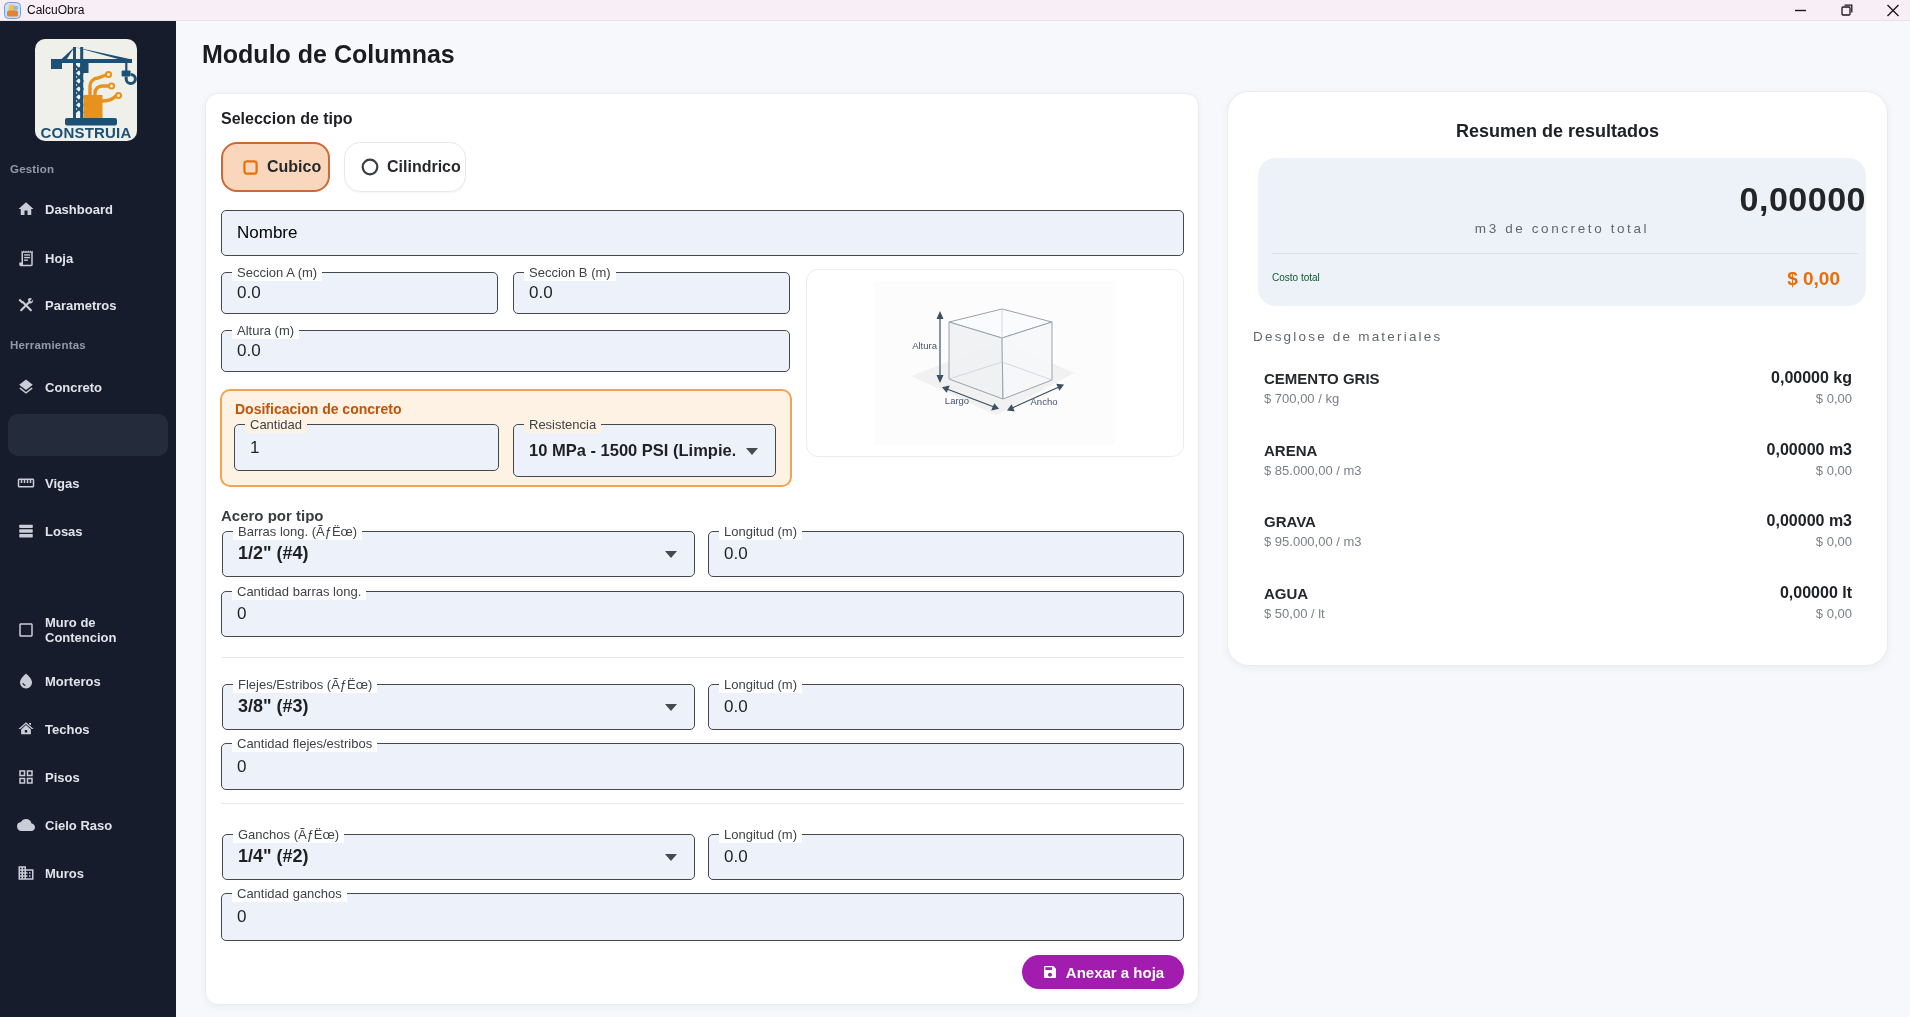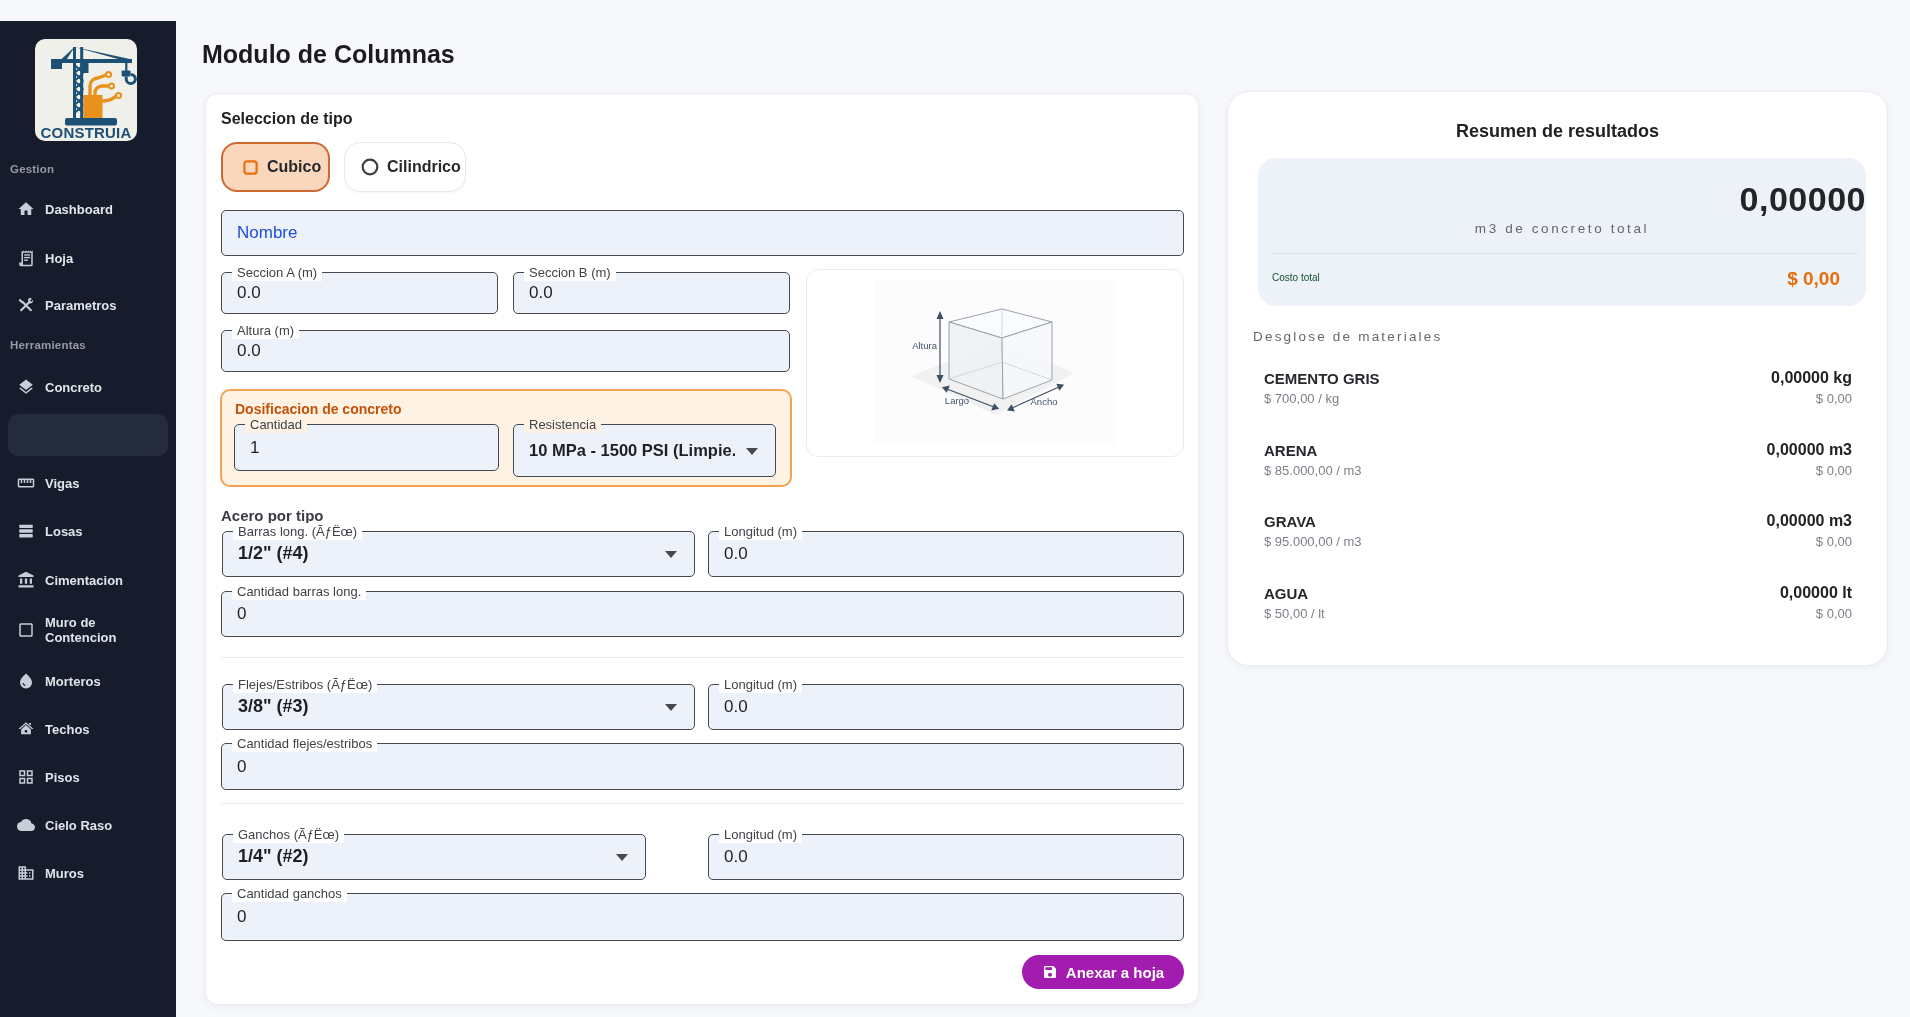--- a/index.html
+++ b/index.html
@@ -29,20 +29,39 @@
 .sep{position:absolute;height:1px;background:#e9eaee}
 .rname{position:absolute;font-size:15px;font-weight:bold;color:#26282c}
 .rsub{position:absolute;font-size:13px;color:#7b7f86}
 .rval{position:absolute;font-size:16px;font-weight:bold;color:#202226;text-align:right}
 .rsubr{position:absolute;font-size:13px;color:#7b7f86;text-align:right}
 </style>
 </head>
 <body>
 <div id="app">
 
+<div id="tbar">
+  <svg class="abs" style="left:4px;top:2px" width="17" height="17" viewBox="0 0 17 17">
+        <rect x="0.5" y="0.5" width="16" height="16" rx="4" fill="#cfe0f2" stroke="#6f9fd2"></rect>
+        <circle cx="8" cy="6" r="3.4" fill="#f3c242"></circle>
+        <rect x="3" y="8.5" width="11" height="6" rx="1.5" fill="#e0813c"></rect>
+        <rect x="9.5" y="4" width="4.5" height="4" rx="1" fill="#8fb7e0"></rect>
+      </svg>
+  <span class="ttl">CalcuObra</span>
+  <svg class="abs" style="left:1790px;top:0" width="22" height="21" viewBox="0 0 22 21">
+        <line x1="5" y1="10.5" x2="16" y2="10.5" stroke="#1a1a1a" stroke-width="1.4"></line>
+      </svg>
+  <svg class="abs" style="left:1836px;top:0" width="22" height="21" viewBox="0 0 22 21">
+        <rect x="6" y="7" width="8" height="8" fill="none" stroke="#1a1a1a" stroke-width="1.3" rx="1"></rect>
+        <path d="M8.5 5.2h7.3v7.3" fill="none" stroke="#1a1a1a" stroke-width="1.3"></path>
+      </svg>
+  <svg class="abs" style="left:1882px;top:0" width="22" height="21" viewBox="0 0 22 21">
+        <path d="M5.5 5l11 11M16.5 5l-11 11" stroke="#1a1a1a" stroke-width="1.4"></path>
+      </svg>
+</div>
 
 <div id="side">
   <div id="logo">
     <svg width="102" height="102" viewBox="0 0 102 102">
       <g fill="#1d5075">
         <rect x="38" y="8" width="3" height="73"></rect>
         <rect x="45.2" y="8" width="3" height="73"></rect>
         <path d="M39.5 8 L97 20.5 L97 23 L94 23 Z"></path>
         <path d="M39.5 8 L26 20.5 L26 23 L30 23 Z"></path>
         <rect x="16" y="20" width="81" height="4"></rect>
@@ -94,23 +113,20 @@
           <path d="M12 16l7.36-5.73L21 9l-9-7-9 7 1.63 1.27L12 16z"></path>
         </svg>Concreto</div>
   <div class="si" style="top:438px"><svg width="18" height="18" viewBox="0 0 24 24" fill="#c9cdd8">
           <path d="M21 6H3c-1.1 0-2 .9-2 2v8c0 1.1.9 2 2 2h18c1.1 0 2-.9 2-2V8c0-1.1-.9-2-2-2zm0 10H3V8h2v4h2V8h2v4h2V8h2v4h2V8h2v4h2V8h2v8z"></path>
         </svg>Vigas</div>
   <div class="si" style="top:486px"><svg width="18" height="18" viewBox="0 0 24 24" fill="#c9cdd8">
           <rect x="3" y="3.5" width="18" height="4.4" rx="0.8"></rect>
           <rect x="3" y="9.8" width="18" height="4.4" rx="0.8"></rect>
           <rect x="3" y="16.1" width="18" height="4.4" rx="0.8"></rect>
         </svg>Losas</div>
-  <div class="si" style="top:535px"><svg width="18" height="18" viewBox="0 0 24 24" fill="#c9cdd8">
-          <path d="M4 10h3v7H4zm6.5 0h3v7h-3zM2 19h20v3H2zm15-9h3v7h-3zM12 1 2 6v2h20V6z"></path>
-        </svg>Cimentacion</div>
   <div class="si" style="top:585px;line-height:15px"><svg width="18" height="18" viewBox="0 0 24 24" fill="#c9cdd8">
           <path d="M19 5v14H5V5h14zm0-2H5c-1.1 0-2 .9-2 2v14c0 1.1.9 2 2 2h14c1.1 0 2-.9 2-2V5c0-1.1-.9-2-2-2z"></path>
         </svg>Muro de<br>Contencion</div>
   <div class="si" style="top:636px"><svg width="18" height="18" viewBox="0 0 24 24" fill="#c9cdd8">
           <path d="M12 2c-5.33 4.55-8 8.48-8 11.8 0 4.98 3.8 8.2 8 8.2s8-3.22 8-8.2c0-3.32-2.67-7.25-8-11.8z"></path>
           <path d="M7.2 14.5c.3 2.1 1.9 3.7 4 4v-1.6c-1.3-.3-2.2-1.2-2.5-2.4z" fill="#171c2c"></path>
         </svg>Morteros</div>
   <div class="si" style="top:684px"><svg width="18" height="18" viewBox="0 0 24 24" fill="#c9cdd8">
           <path d="M12 3 1.8 12h2.6L12 5.3l7.6 6.7h2.6L12 3z"></path>
           <path d="M12 6.8 5.5 12.5V19h13v-6.5L12 6.8zm1.6 9.7h-3.2v-3.2h3.2v3.2z"></path>
@@ -135,21 +151,21 @@
       <rect x="1.4" y="1.4" width="12.2" height="12.2" rx="2.4" fill="none" stroke="#e8700a" stroke-width="2.2"></rect>
     </svg>
 <div class="abs" style="left:267px;top:158px;font-size:16px;font-weight:bold;color:#26282b">Cubico</div>
 <div class="abs" style="left:344px;top:142px;width:122px;height:50px;background:#fff;border:1px solid #e9e9ee;border-radius:16px;box-shadow:0 1px 2px rgba(20,30,60,.04)"></div>
 <svg class="abs" style="left:361px;top:158px" width="18" height="18" viewBox="0 0 18 18">
       <circle cx="9" cy="9" r="7.3" fill="none" stroke="#3a3d42" stroke-width="2.2"></circle>
     </svg>
 <div class="abs" style="left:387px;top:158px;font-size:16px;font-weight:bold;color:#26282b">Cilindrico</div>
 
 <div class="field" style="left:221px;top:210px;width:963px;height:46px">
-      <span class="fval" style="color:#1d4ed8">Nombre</span>
+      <span class="fval" style="color:#000000">Nombre</span>
     </div>
 <div class="field" style="left:221px;top:272px;width:277px;height:42px">
       <span class="flabel">Seccion A (m)</span>
       <span class="fval">0.0</span>
     </div>
 <div class="field" style="left:513px;top:272px;width:277px;height:42px">
       <span class="flabel">Seccion B (m)</span>
       <span class="fval">0.0</span>
     </div>
 <div class="field" style="left:221px;top:330px;width:569px;height:42px">
@@ -221,21 +237,21 @@
     </div>
 <div class="field" style="left:708px;top:684px;width:476px;height:46px">
       <span class="flabel">Longitud (m)</span>
       <span class="fval">0.0</span>
     </div>
 <div class="field" style="left:221px;top:743px;width:963px;height:47px">
       <span class="flabel">Cantidad flejes/estribos</span>
       <span class="fval">0</span>
     </div>
 <div class="sep" style="left:221px;top:803px;width:963px"></div>
-<div class="field" style="left:222px;top:834px;width:424px;height:46px">
+<div class="field" style="left:222px;top:834px;width:473px;height:46px">
       <span class="flabel">Ganchos (ÃƒËœ)</span>
       <span class="dval">1/4" (#2)</span>
       <span class="caret"></span>
     </div>
 <div class="field" style="left:708px;top:834px;width:476px;height:46px">
       <span class="flabel">Longitud (m)</span>
       <span class="fval">0.0</span>
     </div>
 <div class="field" style="left:221px;top:893px;width:963px;height:48px">
       <span class="flabel">Cantidad ganchos</span>

